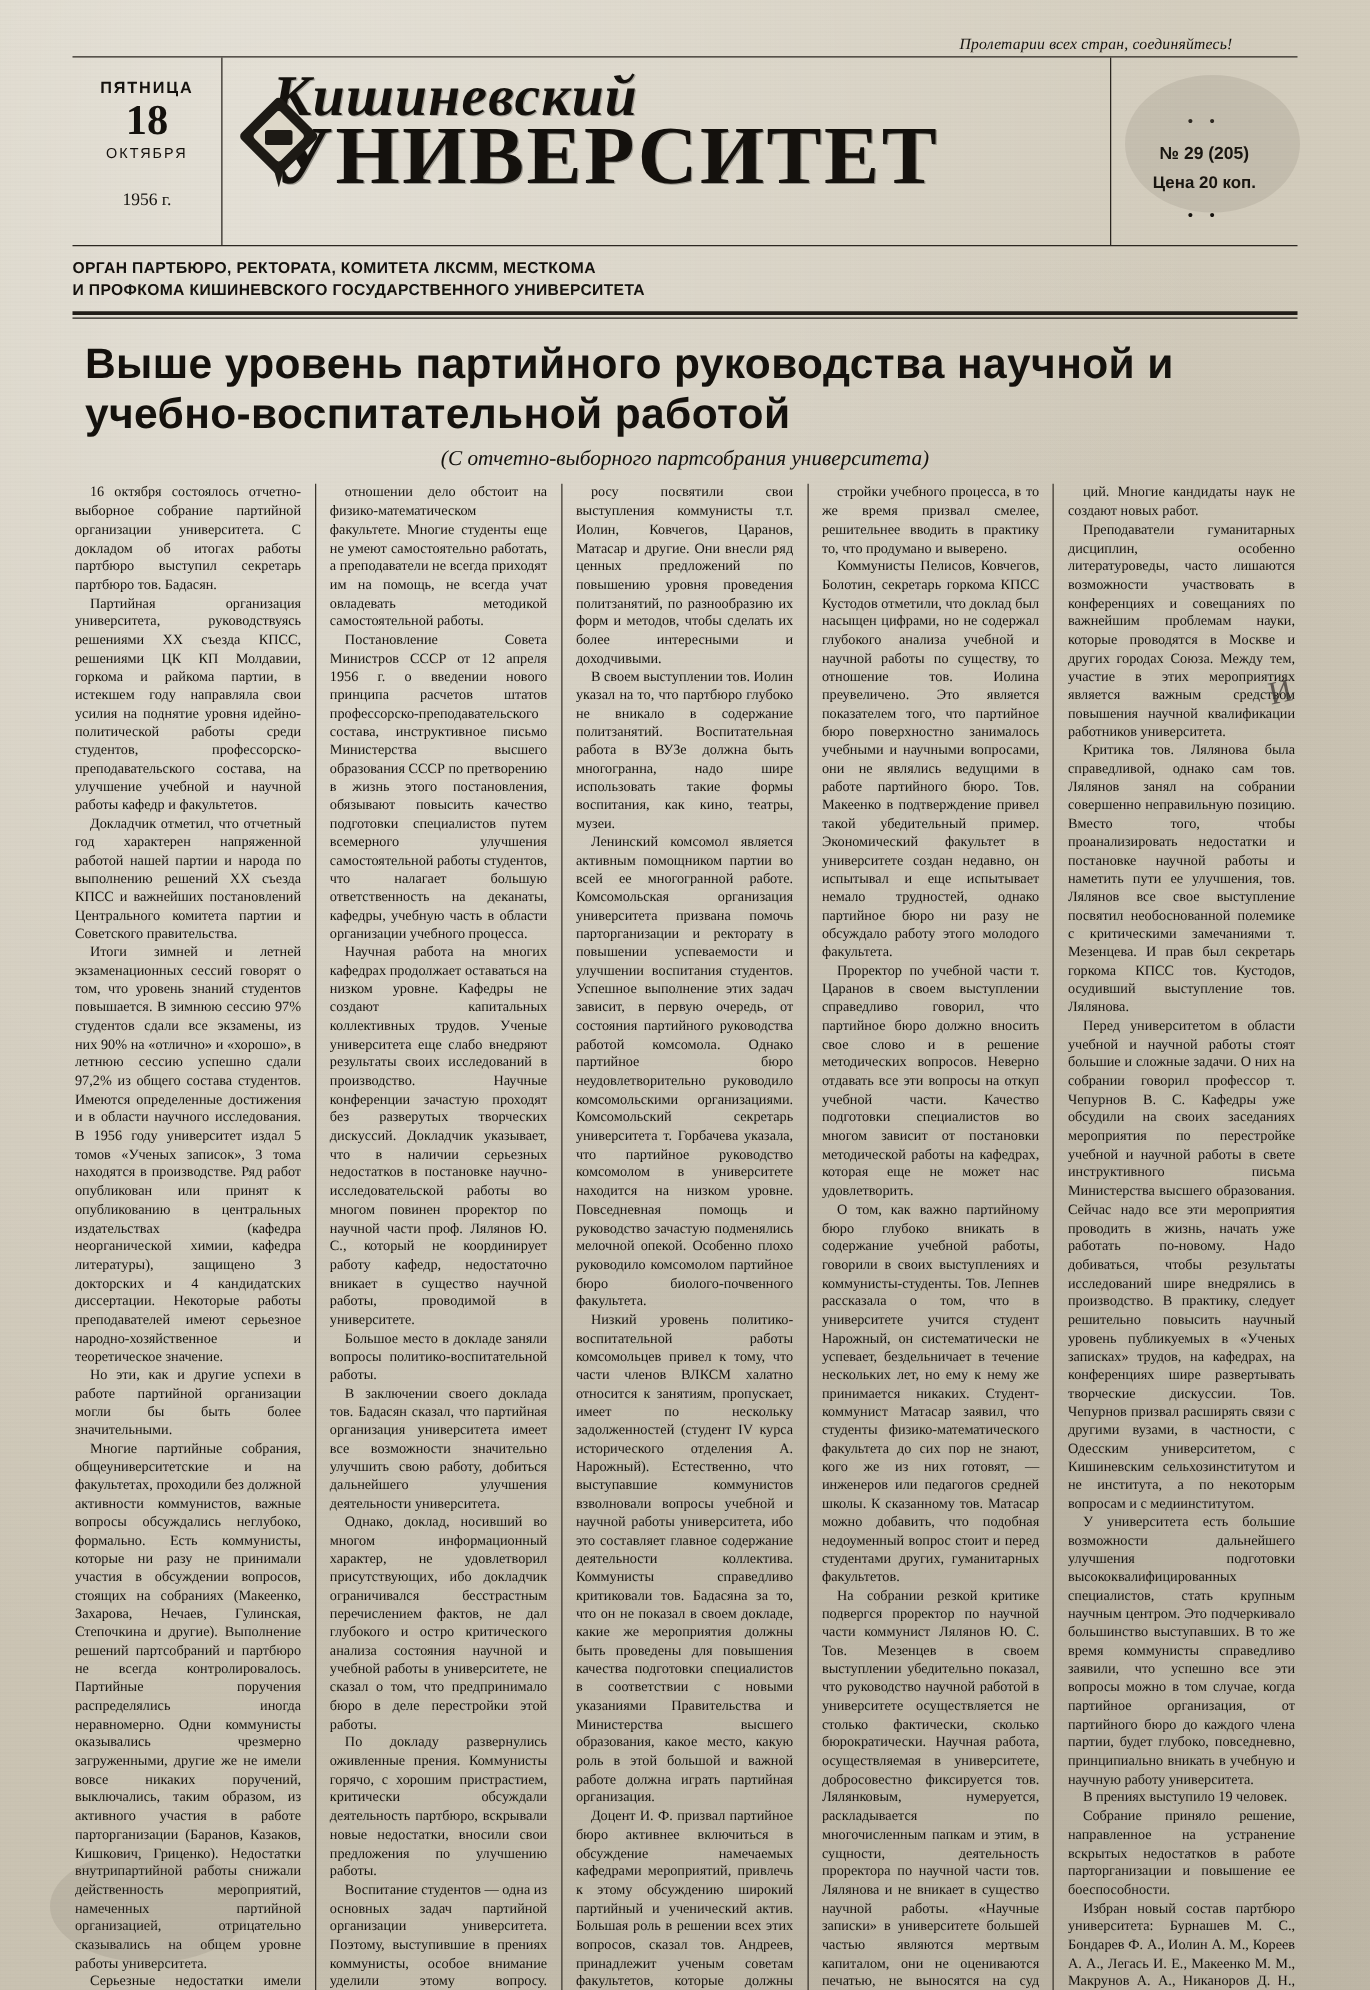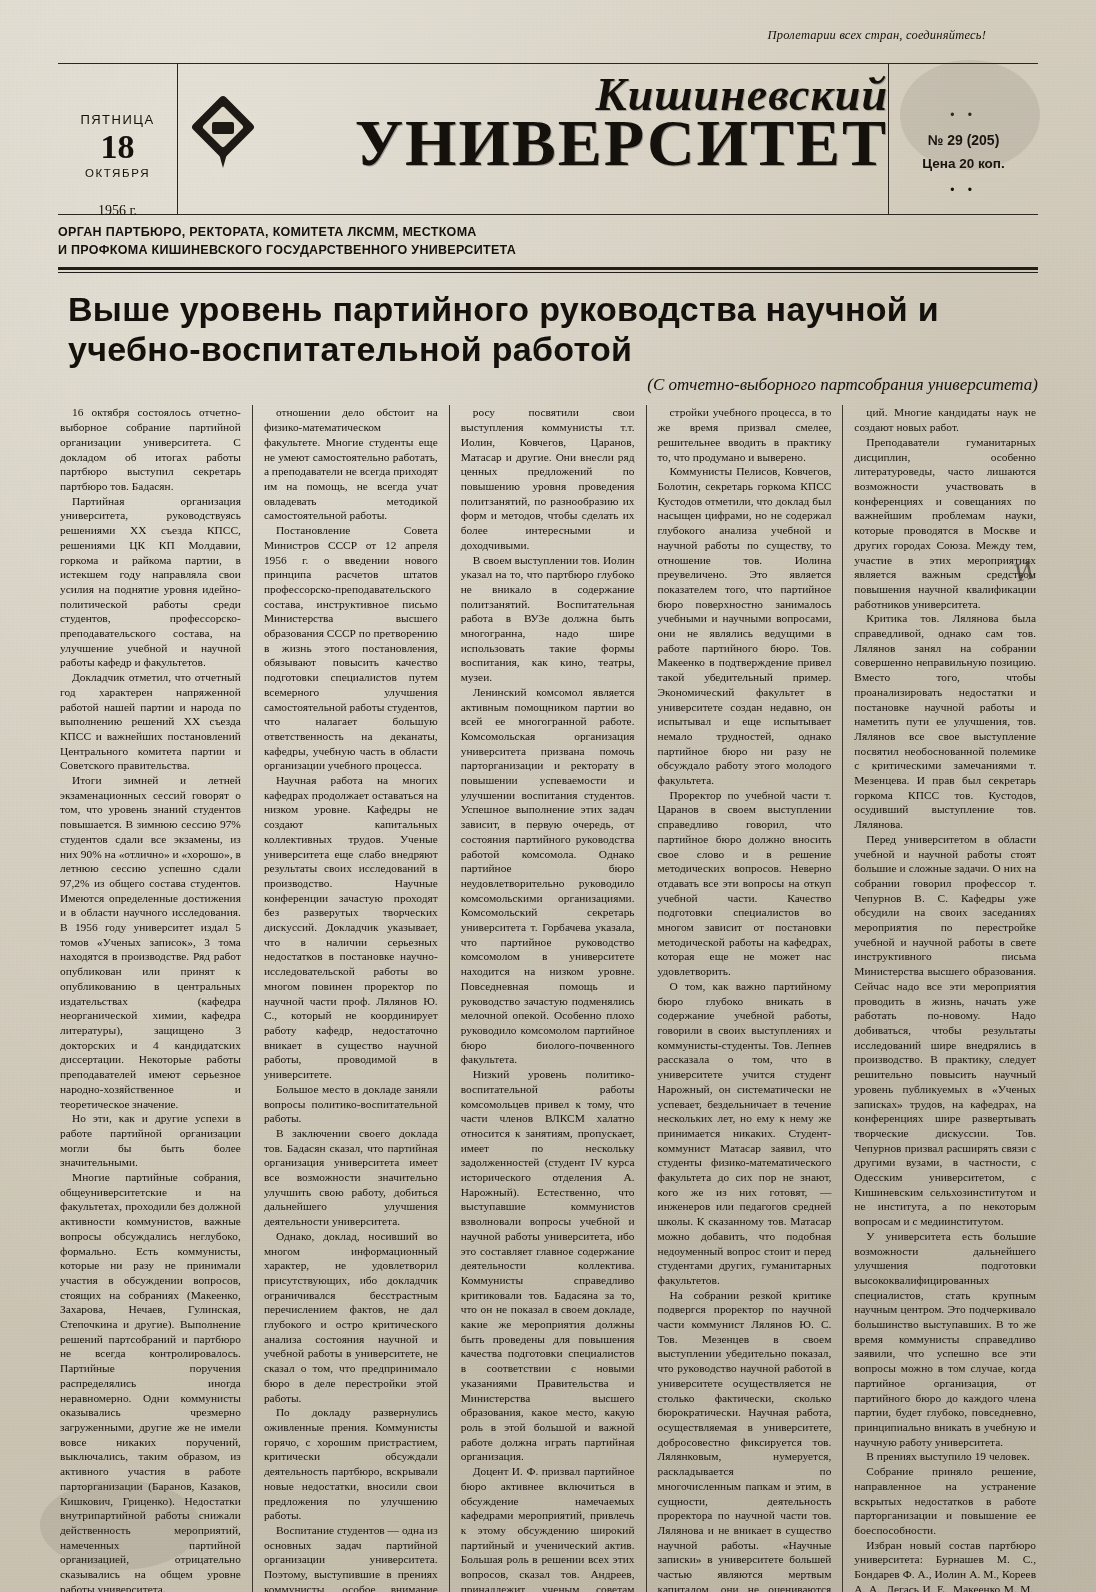--- a/index.html
+++ b/index.html
@@ -43,21 +43,21 @@
     color: #14110d;
   }
 
   
   .motto {
     text-align: right;
     font-style: italic;
     font-size: 12.5px;
     letter-spacing: .2px;
     padding-right: 52px;
-    margin-bottom: 20px;
+    margin-bottom: 2px;
     font-family: "Liberation Serif", serif;
   }
   .masthead {
     display: flex;
     align-items: stretch;
     border-top: 1px solid #2b2620;
     border-bottom: 1px solid #2b2620;
     padding: 0;
     height: 150px;
   }
@@ -65,22 +65,21 @@
     width: 120px;
     border-right: 1px solid #2b2620;
     text-align: center;
     padding-top: 16px;
     box-sizing: border-box;
   }
   .date-box .dow {
     font-family: "Liberation Sans", sans-serif;
     font-size: 13px;
     letter-spacing: 1.5px;
-    font-weight: 400;
-    margin-top: 32px;
+    font-weight: 700;
   }
   .date-box .day {
     font-family: "Liberation Serif", serif;
     font-size: 34px;
     font-weight: 700;
     line-height: 1.05;
     margin: 2px 0;
   }
   .date-box .month {
     font-family: "Liberation Sans", sans-serif;
@@ -88,21 +87,21 @@
     letter-spacing: 1.6px;
   }
   .date-box .year {
     font-family: "Liberation Serif", serif;
     font-size: 14px;
     margin-top: 24px;
   }
   .title-box {
     flex: 1;
     position: relative;
-    text-align: right;
+    text-align: left;
     padding-top: 8px;
   }
   .title-line1 {
     font-family: "Liberation Serif", serif;
     font-style: italic;
     font-weight: 700;
     font-size: 46px;
     letter-spacing: 1px;
     line-height: 1;
     margin-left: 40px;
@@ -188,21 +187,21 @@
     text-align: left;
     font-family: "Liberation Sans", sans-serif;
     font-weight: 700;
     font-size: 34px;
     line-height: 1.18;
     letter-spacing: .3px;
     margin: 16px 0 6px;
     padding: 0 10px;
   }
   .kicker {
-    text-align: right;
+    text-align: center;
     font-style: italic;
     font-size: 17px;
     margin-bottom: 10px;
   }
   .pen-mark {
     position: absolute;
     right: 4px;
     top: 268px;
     font-family: "Liberation Serif", serif;
     font-size: 26px;

